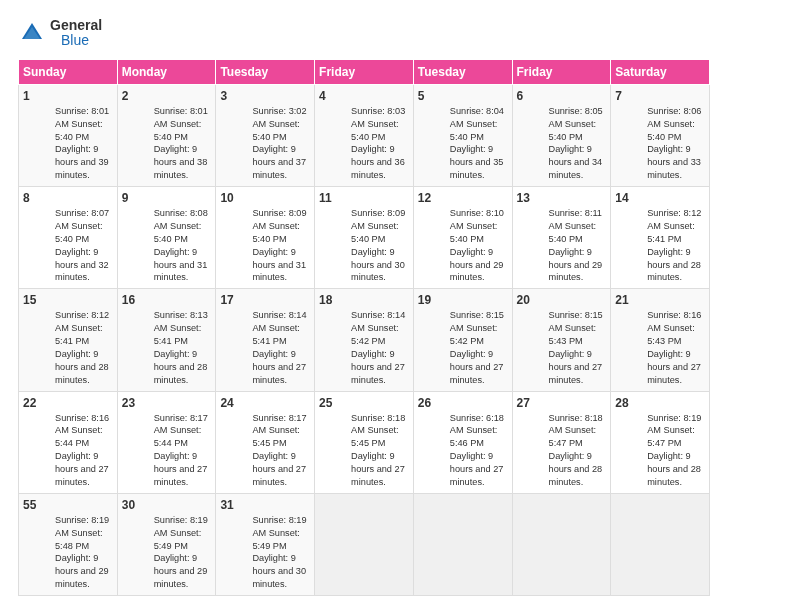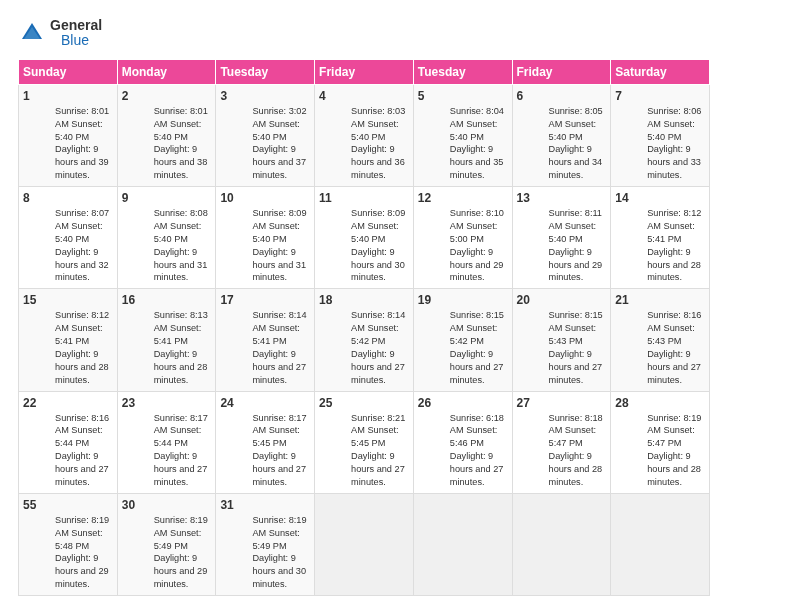--- a/index.html
+++ b/index.html
@@ -210,21 +210,21 @@
           <td>
             <span class="day-num">11</span>
             <div class="day-detail">Sunrise: 8:09 AM
 Sunset: 5:40 PM
 Daylight: 9 hours
 and 30 minutes.</div>
           </td>
           <td>
             <span class="day-num">12</span>
             <div class="day-detail">Sunrise: 8:10 AM
-Sunset: 5:00 PM
+Sunset: 5:40 PM
 Daylight: 9 hours
 and 29 minutes.</div>
           </td>
           <td>
             <span class="day-num">13</span>
             <div class="day-detail">Sunrise: 8:11 AM
 Sunset: 5:40 PM
 Daylight: 9 hours
 and 29 minutes.</div>
           </td>
@@ -304,21 +304,21 @@
           </td>
           <td>
             <span class="day-num">24</span>
             <div class="day-detail">Sunrise: 8:17 AM
 Sunset: 5:45 PM
 Daylight: 9 hours
 and 27 minutes.</div>
           </td>
           <td>
             <span class="day-num">25</span>
-            <div class="day-detail">Sunrise: 8:21 AM
+            <div class="day-detail">Sunrise: 8:18 AM
 Sunset: 5:45 PM
 Daylight: 9 hours
 and 27 minutes.</div>
           </td>
           <td>
             <span class="day-num">26</span>
             <div class="day-detail">Sunrise: 6:18 AM
 Sunset: 5:46 PM
 Daylight: 9 hours
 and 27 minutes.</div>

